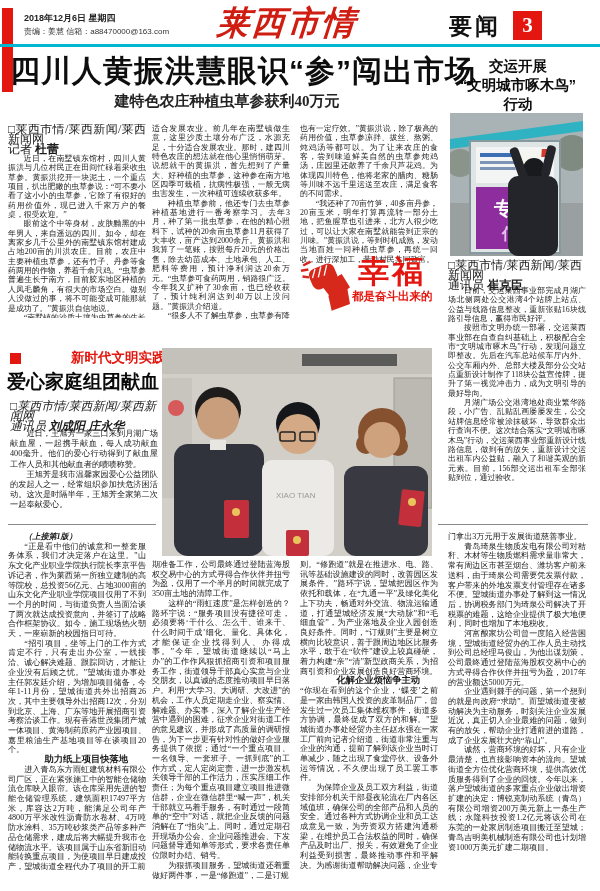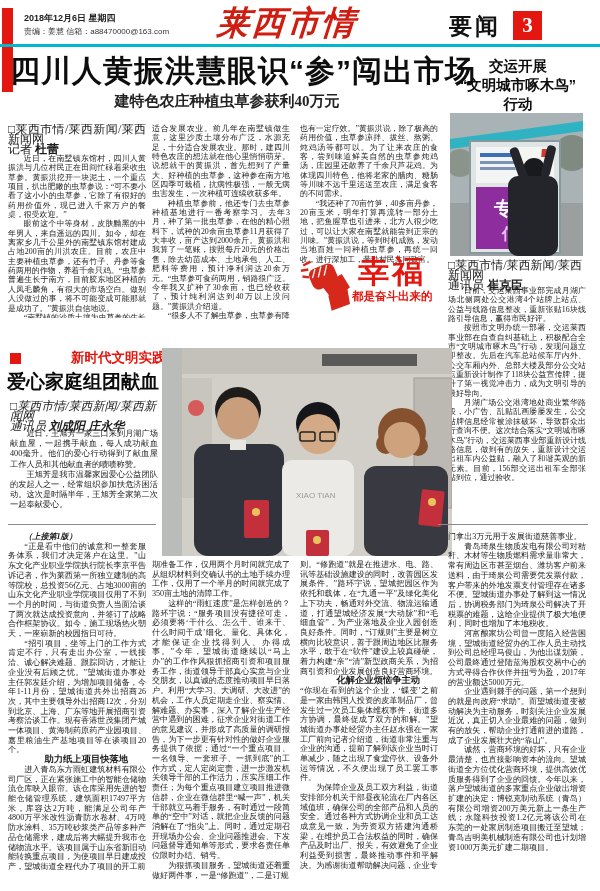--- a/index.html
+++ b/index.html
@@ -51,21 +51,21 @@
   .wp-body{left:448px;top:286px;width:138px;height:224px;}
   
   .kicker{position:absolute;left:10px;top:349px;font-family:"Liberation Sans",sans-serif;
           font-size:13.5px;font-weight:bold;color:#e3170f;display:flex;align-items:center;gap:47px;}
   .kicker .sq{width:11px;height:11px;background:#e3170f;display:inline-block;margin-right:3px;}
   .practice-title{position:absolute;left:6px;top:369px;width:154px;text-align:center;
           font-family:"Liberation Sans",sans-serif;font-size:19px;font-weight:bold;color:#0b0b0b;}
   .practice-byline{position:absolute;left:10px;top:401px;width:148px;font-style:italic;}
   .practice-body{left:10px;top:429px;width:148px;height:94px;
                  font-size:8.2px;line-height:10.2px;}
-  .blood-photo{left:162px;top:348px;width:270px;height:208px;padding-left:20px;}
+  .blood-photo{left:162px;top:348px;width:270px;height:208px;}
   
   .divider{position:absolute;top:524px;height:1px;background:#8a8a8a;}
   .div-l{left:8px;width:148px;}
   .div-r{left:438px;width:150px;}
   
   .jump{font-size:8.1px;line-height:9.7px;}
   .jump-c1{left:8px;top:532px;width:138px;height:354px;}
   .jump-c2{left:152px;top:560px;width:138px;height:326px;}
   .jump-c3{left:300px;top:560px;width:138px;height:326px;}
   .jump-c4{left:448px;top:532px;width:138px;height:354px;}
@@ -252,21 +252,21 @@
         <p>“正是看中他们的诚意和一整套服务体系，我们才决定落户在这里。”山东文化产业职业学院执行院长李京平告诉记者，作为莱西第一所独立建制的高等院校，总投资56亿元、占地3000亩的山东文化产业职业学院项目仅用了不到一个月的时间，与街道负责人当面洽谈了两次就达成投资意向，并签订了战略合作框架协议。如今，施工现场热火朝天，一座崭新的校园指日可待。</p>
         <p>“招引项目，坐等上门的工作方式肯定不行，只有走出办公室，一线接洽、诚心解决难题、跟踪回访，才能让企业没有后顾之忧。”望城街道办事处主任郭发廷介绍，为增加项目储备，今年1-11月份，望城街道共外出招商26次，其中主要领导外出招商12次，分别到北京、上海、广东等地开展招商引资考察洽谈工作。现有香港世茂集团产城一体项目、黄海制药原药产业园项目、嘉里粮油生产基地项目等在谈项目20个。</p>
       </div>
     <p class="inner-sub">助力纸上项目快落地</p>
     <div>
         <p>进入青岛东方雨虹建筑材料有限公司厂区，正在紧张施工中的智能仓储物流仓库映入眼帘。该仓库采用先进的智能仓储管理系统，建筑面积17497平方米，库容达2万吨，能满足公司年产4800万平米改性沥青防水卷材、4万吨防水涂料、35万吨砂浆类产品等多种产品仓储需求，建成后将大幅提升我市仓储物流水平。该项目属于山东省新旧动能转换重点项目，为使项目早日建成投产，望城街道全程代办了项目的开工前</p>
       </div>
   </div>
   <div class="col jump jump-c2 cont">
     <div>
-        <p>期准备工作，仅用两个月时间就完成了从组织材料到交确认书的土地手续办理工作，仅用了一个半月的时间就完成了350亩土地的清障工作。</p>
+        <p>期准备工作，公司最终通过登陆蓝海股权交易中心的方式寻得合作伙伴并扭亏为盈，仅用了一个半月的时间就完成了350亩土地的清障工作。</p>
         <p>这样的“雨虹速度”是怎样创造的？路环宇说：“服务项目没有捷径可走，必须要将‘干什么、怎么干、谁来干、什么时间干成’细化、量化、具体化，才能保证企业找得到人、办得成事。”今年，望城街道继续以“马上办”的工作作风狠抓招商引资和项目服务工作，街道领导干部真心实意与企业交朋友，以真诚的态度推动项目早日落户。利用“大学习、大调研、大改进”的机会，工作人员定期走企业、察实情、解难题、办实事，深入了解企业生产经营中遇到的困难，征求企业对街道工作的意见建议，并形成了高质量的调研报告，为下一步更有针对性的做好企业服务提供了依据；通过“一个重点项目、一名领导、一套班子、一抓到底”的工作方式，定人定岗定责，进一步激发机关领导干部的工作活力，压实压细工作责任；为每个重点项目建立项目推进微信群，企业在微信群里“喊一声”，机关干部就立马着手服务，有时通过一段简单的“空中”对话，就把企业反馈的问题消解在了“指尖”上。同时，通过定期召开现场办公会、企业问题推进会、下发问题督导通知单等形式，要求各责任单位限时办结、销号。</p>
         <p>为狠抓项目服务，望城街道还着重做好两件事，一是“修跑道”，二是订规</p>
       </div>
   </div>
   <div class="col jump jump-c3 cont">
     <div>
         <p>则。“修跑道”就是在推进水、电、路、讯等基础设施建设的同时，改善园区发展条件。”路环宇说，望城把园区作为依托和载体，在“九通一平”及绿化美化上下功夫，畅通对外交流、物流运输通道，打通望城经济发展“大动脉”和“毛细血管”，为产业落地及企业入园创造良好条件。同时，“订规则”主要是树立横向比较意识，善于跟周边地区比服务水平，敢于在“软件”建设上较真碰硬，着力构建“亲”“清”新型政商关系，为招商引资和企业发展创造良好营商环境。</p>
       </div>
     <p class="inner-sub">化解企业烦恼争主动</p>
     <div>

